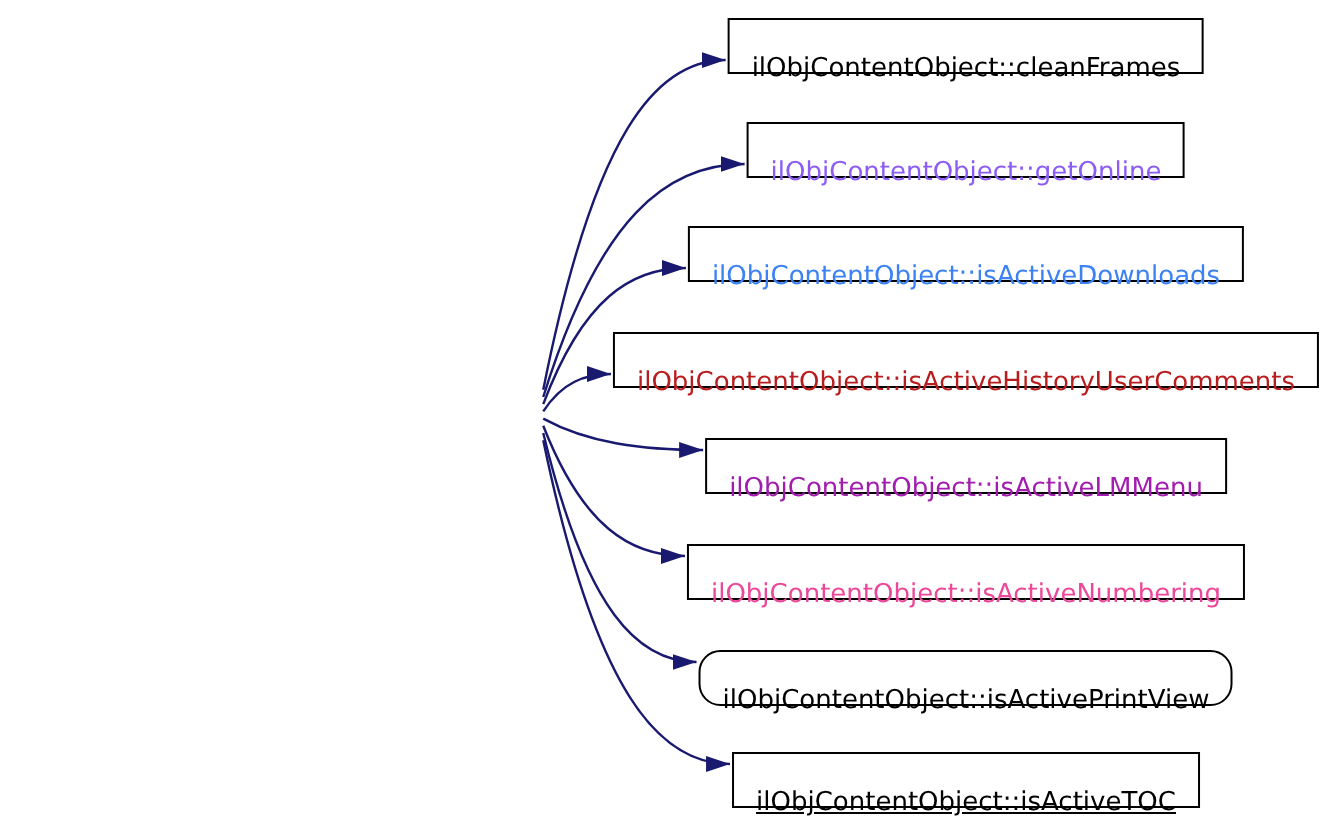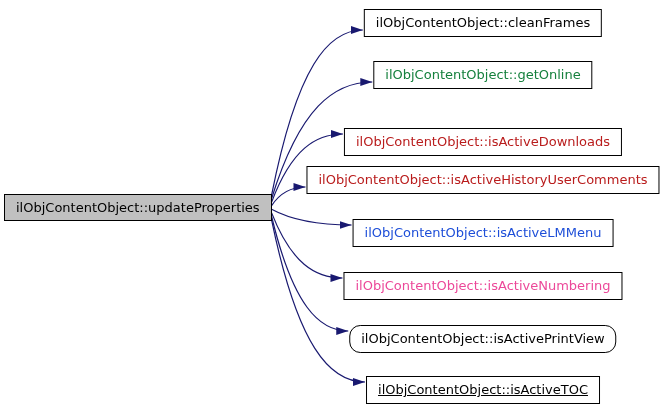--- a/index.html
+++ b/index.html
@@ -21,21 +21,21 @@
     top: 0;
     width: 661px;
     height: 413px;
     pointer-events: none;
   }
   .node {
     position: absolute;
     box-sizing: border-box;
     height: 28px;
     line-height: 26px;
-    padding: 0 11px;
+    padding: 12px 11px;
     border: 1px solid #000000;
     background: #ffffff;
     color: #000000;
     font-size: 13px;
     white-space: nowrap;
     text-align: center;
   }
   .node.source {
     height: 27px;
     line-height: 25px;
@@ -59,25 +59,24 @@
   <path d="M271.625,194.9 C297.1575,66.27799999999999 328.16125,30 362.8125,30" fill="none" stroke="#191970" stroke-width="1.2" marker-end="url(#arrowhead)"></path>
       <path d="M271.625,198.5 C299.813125,107.63 334.0415625,82 372.296875,82" fill="none" stroke="#191970" stroke-width="1.2" marker-end="url(#arrowhead)"></path>
       <path d="M271.625,202.1 C291.5946875,148.982 315.84359374999997,134 342.9453125,134" fill="none" stroke="#191970" stroke-width="1.2" marker-end="url(#arrowhead)"></path>
       <path d="M271.625,205.7 C281.10125,191.114 292.608125,187 305.46875,187" fill="none" stroke="#191970" stroke-width="1.2" marker-end="url(#arrowhead)"></path>
       <path d="M271.625,209.3 C294.0075,221.546 321.18625,225 351.5625,225" fill="none" stroke="#191970" stroke-width="1.2" marker-end="url(#arrowhead)"></path>
       <path d="M271.625,212.9 C291.4634375,263.678 315.55296875,278 342.4765625,278" fill="none" stroke="#191970" stroke-width="1.2" marker-end="url(#arrowhead)"></path>
       <path d="M271.625,216.5 C293.08218750000003,305.81 319.13734375,331 348.2578125,331" fill="none" stroke="#191970" stroke-width="1.2" marker-end="url(#arrowhead)"></path>
       <path d="M271.625,220.1 C297.774375,346.382 329.52718749999997,382 365.015625,382" fill="none" stroke="#191970" stroke-width="1.2" marker-end="url(#arrowhead)"></path>
     </svg>
 
-  <div id="source-node" class="node source" style="background: rgb(192, 192, 192); border-color: rgb(0, 0, 0); color: rgb(0, 0, 0); left: 4px; top: 194px;">ilObjContentObject::updateProperties</div>
 
   <div id="targets">
       <div class="node target" style="top: 9px; left: 483px; background: rgb(255, 255, 255); border-color: rgb(0, 0, 0); color: rgb(0, 0, 0);">ilObjContentObject::cleanFrames</div>
-      <div class="node target" style="top: 61px; left: 483px; background: rgb(255, 255, 255); border-color: rgb(0, 0, 0); color: #15803d;">ilObjContentObject::getOnline</div>
-      <div class="node target" style="top: 128px; left: 483px; background: rgb(255, 255, 255); border-color: rgb(0, 0, 0); color: #b91c1c;">ilObjContentObject::isActiveDownloads</div>
+      <div class="node target" style="top: 61px; left: 483px; background: rgb(255, 255, 255); border-color: rgb(0, 0, 0); color: #8b5cf6;">ilObjContentObject::getOnline</div>
+      <div class="node target" style="top: 113px; left: 483px; background: rgb(255, 255, 255); border-color: rgb(0, 0, 0); color: #3b82f6;">ilObjContentObject::isActiveDownloads</div>
       <div class="node target" style="top: 166px; left: 483px; background: rgb(255, 255, 255); border-color: rgb(0, 0, 0); color: #b91c1c;">ilObjContentObject::isActiveHistoryUserComments</div>
-      <div class="node target" style="top: 219px; left: 483px; background: rgb(255, 255, 255); border-color: rgb(0, 0, 0); color: #1d4ed8;">ilObjContentObject::isActiveLMMenu</div>
+      <div class="node target" style="top: 219px; left: 483px; background: rgb(255, 255, 255); border-color: rgb(0, 0, 0); color: #a21caf;">ilObjContentObject::isActiveLMMenu</div>
       <div class="node target" style="top: 272px; left: 483px; background: rgb(255, 255, 255); border-color: rgb(0, 0, 0); color: #ec4899;">ilObjContentObject::isActiveNumbering</div>
       <div class="node target" style="top: 325px; left: 483px; background: rgb(255, 255, 255); border-color: rgb(0, 0, 0); color: rgb(0, 0, 0); border-radius: 11px;">ilObjContentObject::isActivePrintView</div>
       <div class="node target" style="top: 376px; left: 483px; background: rgb(255, 255, 255); border-color: rgb(0, 0, 0); color: rgb(0, 0, 0); text-decoration: underline;">ilObjContentObject::isActiveTOC</div>
     </div>
 </div>
 
 </body></html>

